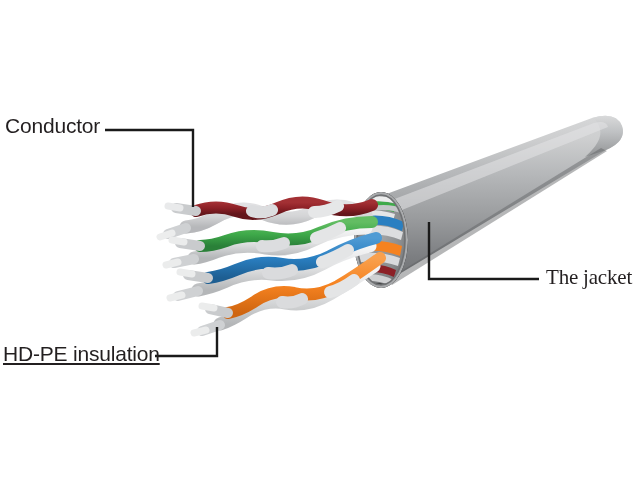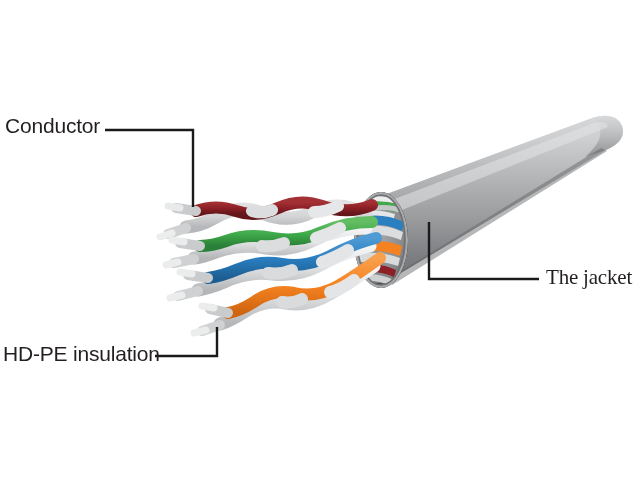--- a/index.html
+++ b/index.html
@@ -26,21 +26,21 @@
     position: absolute;
     font-family: "Liberation Sans", sans-serif;
     font-size: 21px;
     line-height: 22px;
     color: #231f20;
     white-space: nowrap;
     letter-spacing: -0.2px;
     text-align: center;
   }
   #label-conductor { left: 5px;   top: 115px; }
-  #label-hdpe      { left: 3px;   top: 343px; }
+  #label-hdpe      { left: 3px;   top: 343px; text-decoration: underline; }
   #label-jacket    { left: 546px; top: 266px; font-family: Liberation Serif, serif; }
 </style>
 </head>
 <body>
 
 <div id="page">
 
   <svg class="diagram-svg" viewBox="0 0 640 480">
     <defs>
       <linearGradient id="jacketGrad" x1="0" y1="0" x2="0" y2="1">

